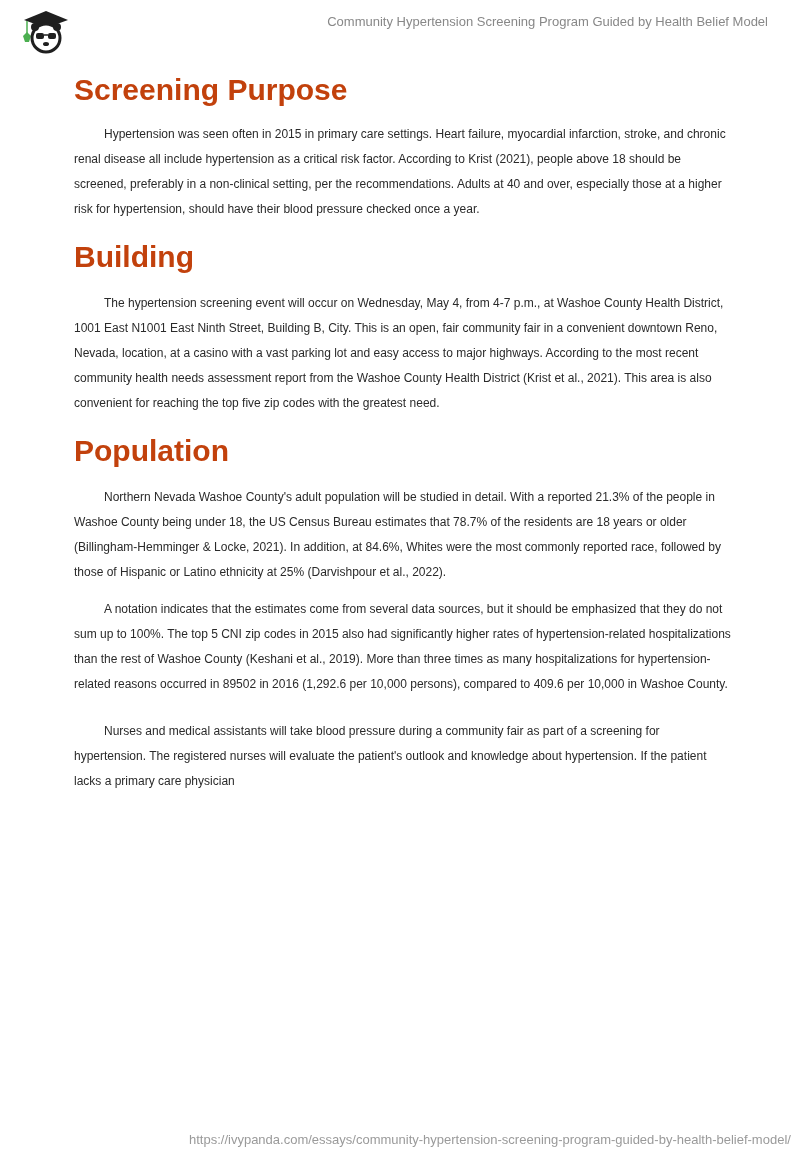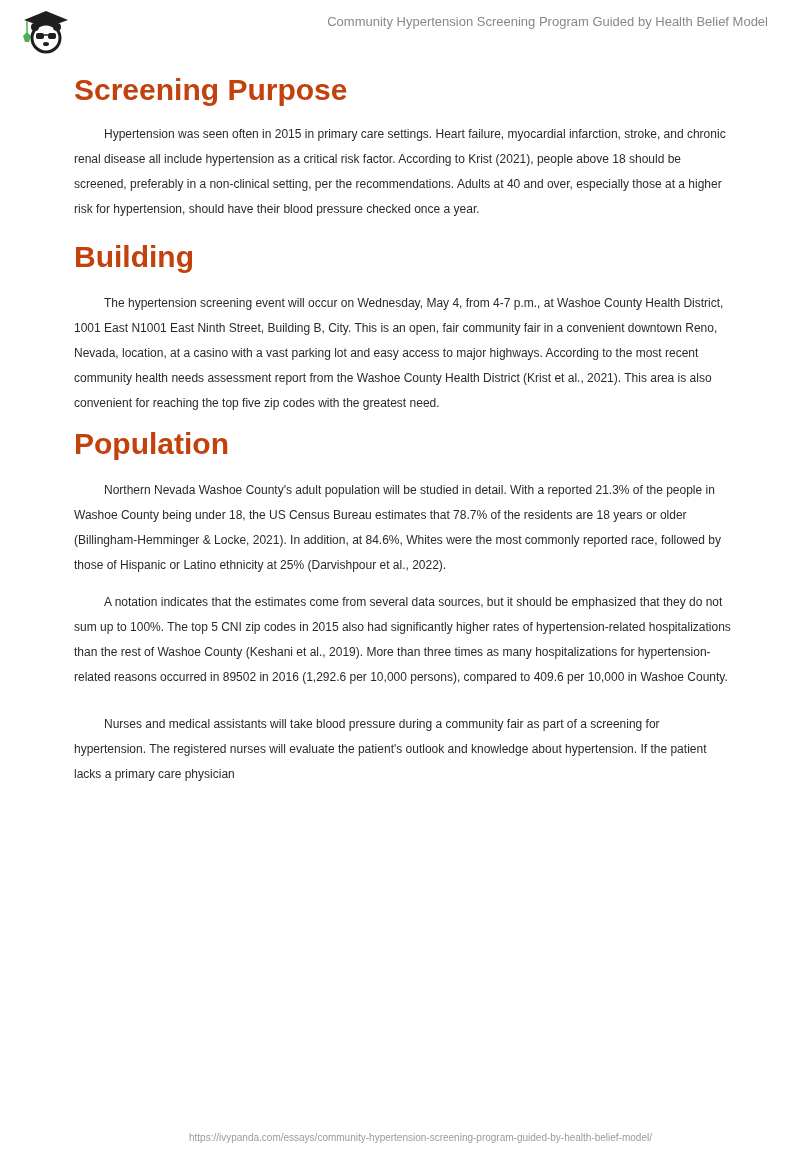--- a/index.html
+++ b/index.html
@@ -7,21 +7,21 @@
          font-family: "Liberation Sans", sans-serif; color: #222222; }
   .header { position: absolute; left: 0; top: 0; width: 800px; height: 60px; }
   .logo { position: absolute; left: 18px; top: 8px; display: flex; align-items: center; }
   .logo-icon { width: 56px; height: 46px; }
   .logo-text { font-family: "DejaVu Serif", serif; font-weight: bold; font-size: 25px; color: #1f1f1f; margin-left: 4px; letter-spacing: -0.3px; }
   .logo-reg { font-size: 12px; vertical-align: super; font-family: "Liberation Sans", sans-serif; }
   .doc-title { position: absolute; right: 32px; top: 14px; font-size: 13px; color: #888888; }
   .content { position: absolute; left: 74px; top: 70px; width: 660px; }
   h2 { font-size: 30px; font-weight: bold; margin: 0; line-height: 40px; color: #c2410c; }
   p { font-size: 12px; line-height: 25px; margin: 0; text-indent: 30px; color: #2a2a2a; }
-  .footer-url { position: absolute; left: 189px; top: 1132px; font-size: 10px; color: #9a9a9a; }
+  .footer-url { position: absolute; left: 189px; top: 1132px; font-size: 13px; color: #9a9a9a; }
 </style>
 </head>
 <body>
 
 <div class="header">
   <div class="logo">
     <svg class="logo-icon" viewBox="0 0 56 46">
       <polygon points="6,12 28,3 50,12 28,20" fill="#1f1f1f"></polygon>
       <line x1="9" y1="13" x2="9" y2="28" stroke="#4caf50" stroke-width="1.5"></line>
       <path d="M5,28 L9,24 L13,28 L11,34 L7,34 Z" fill="#4caf50"></path>
@@ -40,21 +40,21 @@
 <div class="content">
   <section>
     <h2 style="margin-top:0;">Screening Purpose</h2>
     <p style="margin-top:12px;">Hypertension was seen often in 2015 in primary care settings. Heart failure, myocardial infarction, stroke, and chronic renal disease all include hypertension as a critical risk factor. According to Krist (2021), people above 18 should be screened, preferably in a non-clinical setting, per the recommendations. Adults at 40 and over, especially those at a higher risk for hypertension, should have their blood pressure checked once a year.</p>
   </section>
   <section>
     <h2 style="margin-top:15px;">Building</h2>
     <p style="margin-top:14px;">The hypertension screening event will occur on Wednesday, May 4, from 4-7 p.m., at Washoe County Health District, 1001 East N1001 East Ninth Street, Building B, City. This is an open, fair community fair in a convenient downtown Reno, Nevada, location, at a casino with a vast parking lot and easy access to major highways. According to the most recent community health needs assessment report from the Washoe County Health District (Krist et al., 2021). This area is also convenient for reaching the top five zip codes with the greatest need.</p>
   </section>
   <section>
-    <h2 style="margin-top:8px;">Population</h2>
+    <h2 style="margin-top:15px;">Population</h2>
     <p style="margin-top:14px;">Northern Nevada Washoe County's adult population will be studied in detail. With a reported 21.3% of the people in Washoe County being under 18, the US Census Bureau estimates that 78.7% of the residents are 18 years or older (Billingham-Hemminger &amp; Locke, 2021). In addition, at 84.6%, Whites were the most commonly reported race, followed by those of Hispanic or Latino ethnicity at 25% (Darvishpour et al., 2022).</p>
     <p style="margin-top:12px;">A notation indicates that the estimates come from several data sources, but it should be emphasized that they do not sum up to 100%. The top 5 CNI zip codes in 2015 also had significantly higher rates of hypertension-related hospitalizations than the rest of Washoe County (Keshani et al., 2019). More than three times as many hospitalizations for hypertension-related reasons occurred in 89502 in 2016 (1,292.6 per 10,000 persons), compared to 409.6 per 10,000 in Washoe County.</p>
   </section>
   <section>
     <p style="margin-top:22px;">Nurses and medical assistants will take blood pressure during a community fair as part of a screening for hypertension. The registered nurses will evaluate the patient's outlook and knowledge about hypertension. If the patient lacks a primary care physician</p>
   </section>
 </div>
 
 <div class="footer-url">https://ivypanda.com/essays/community-hypertension-screening-program-guided-by-health-belief-model/</div>
 

